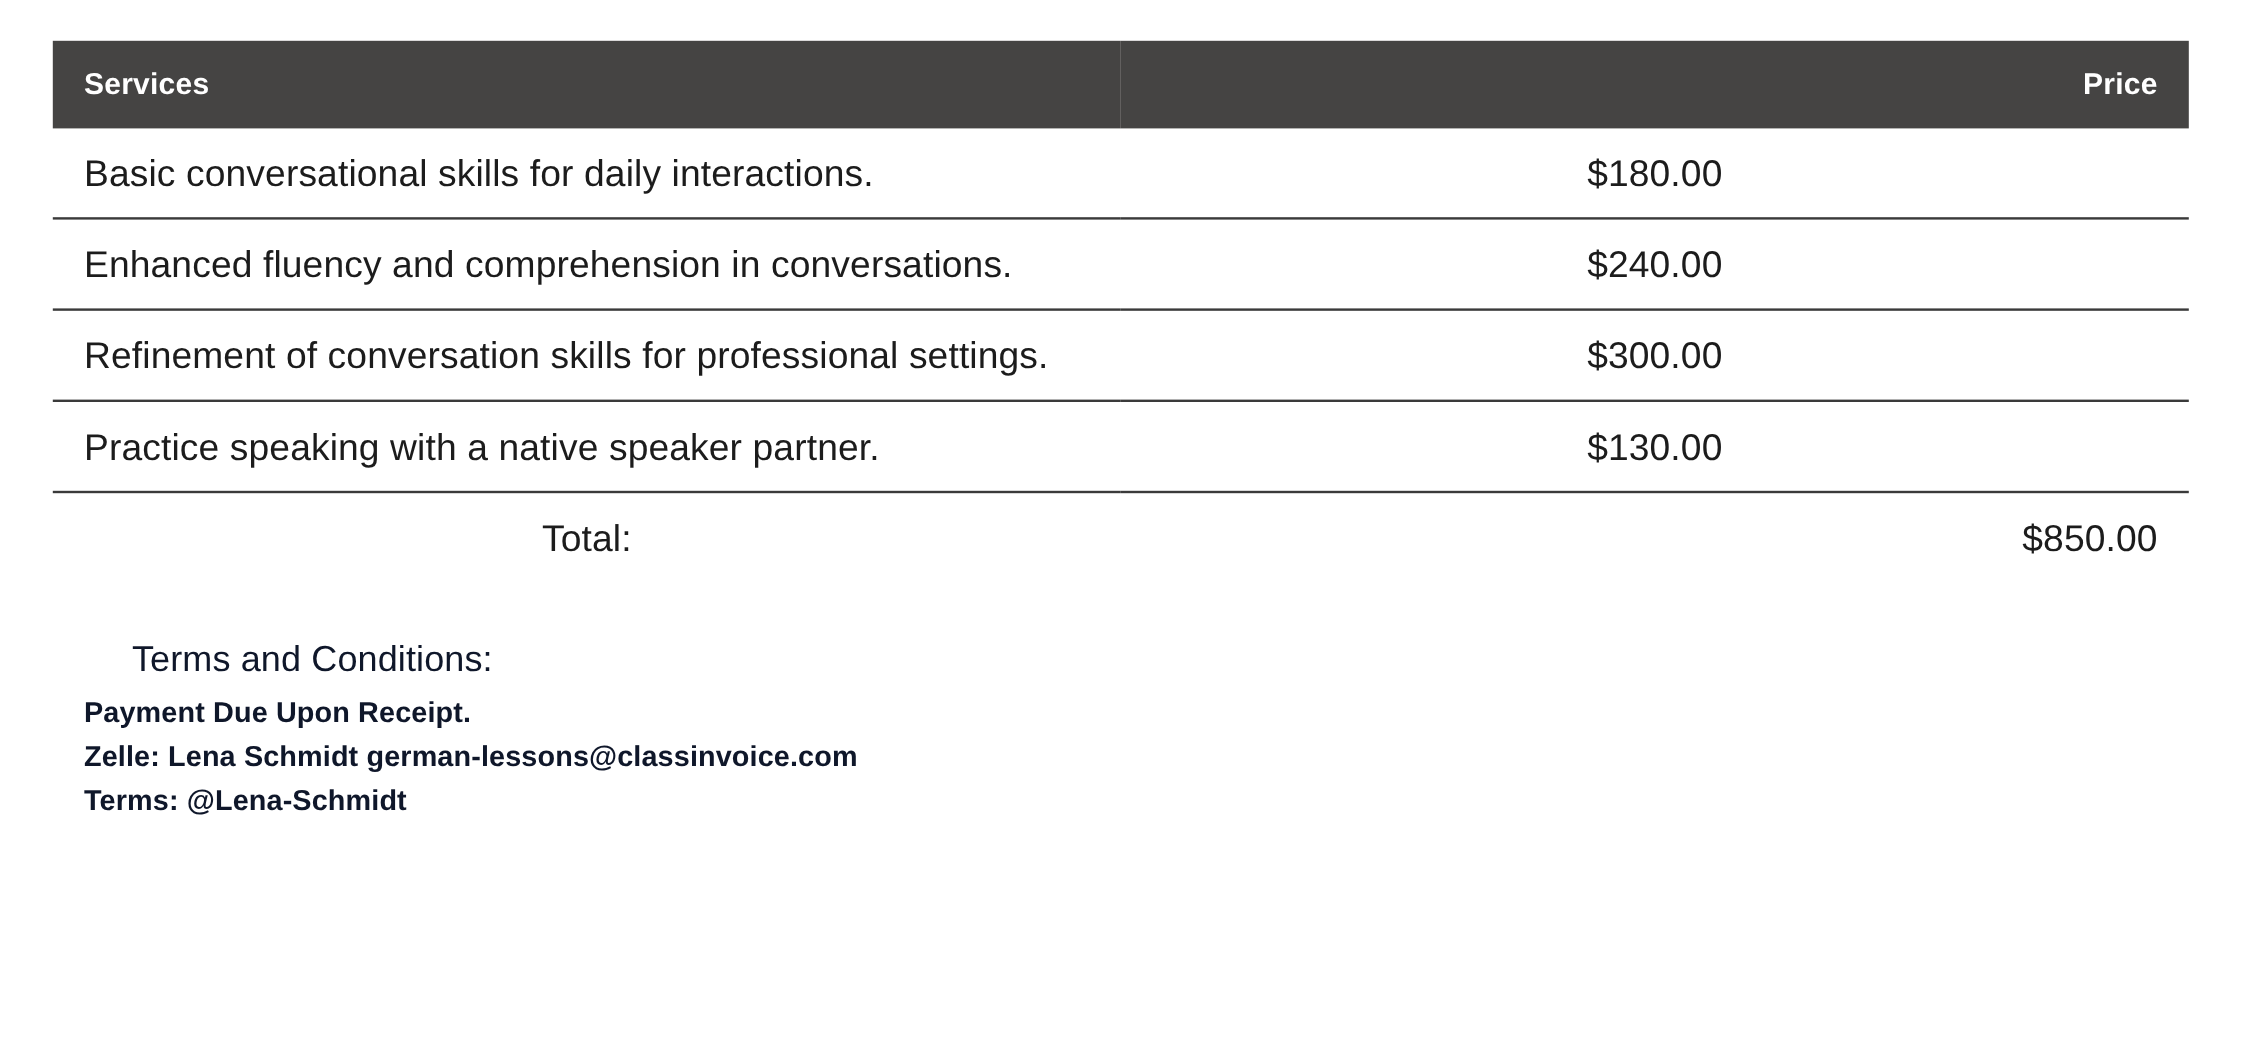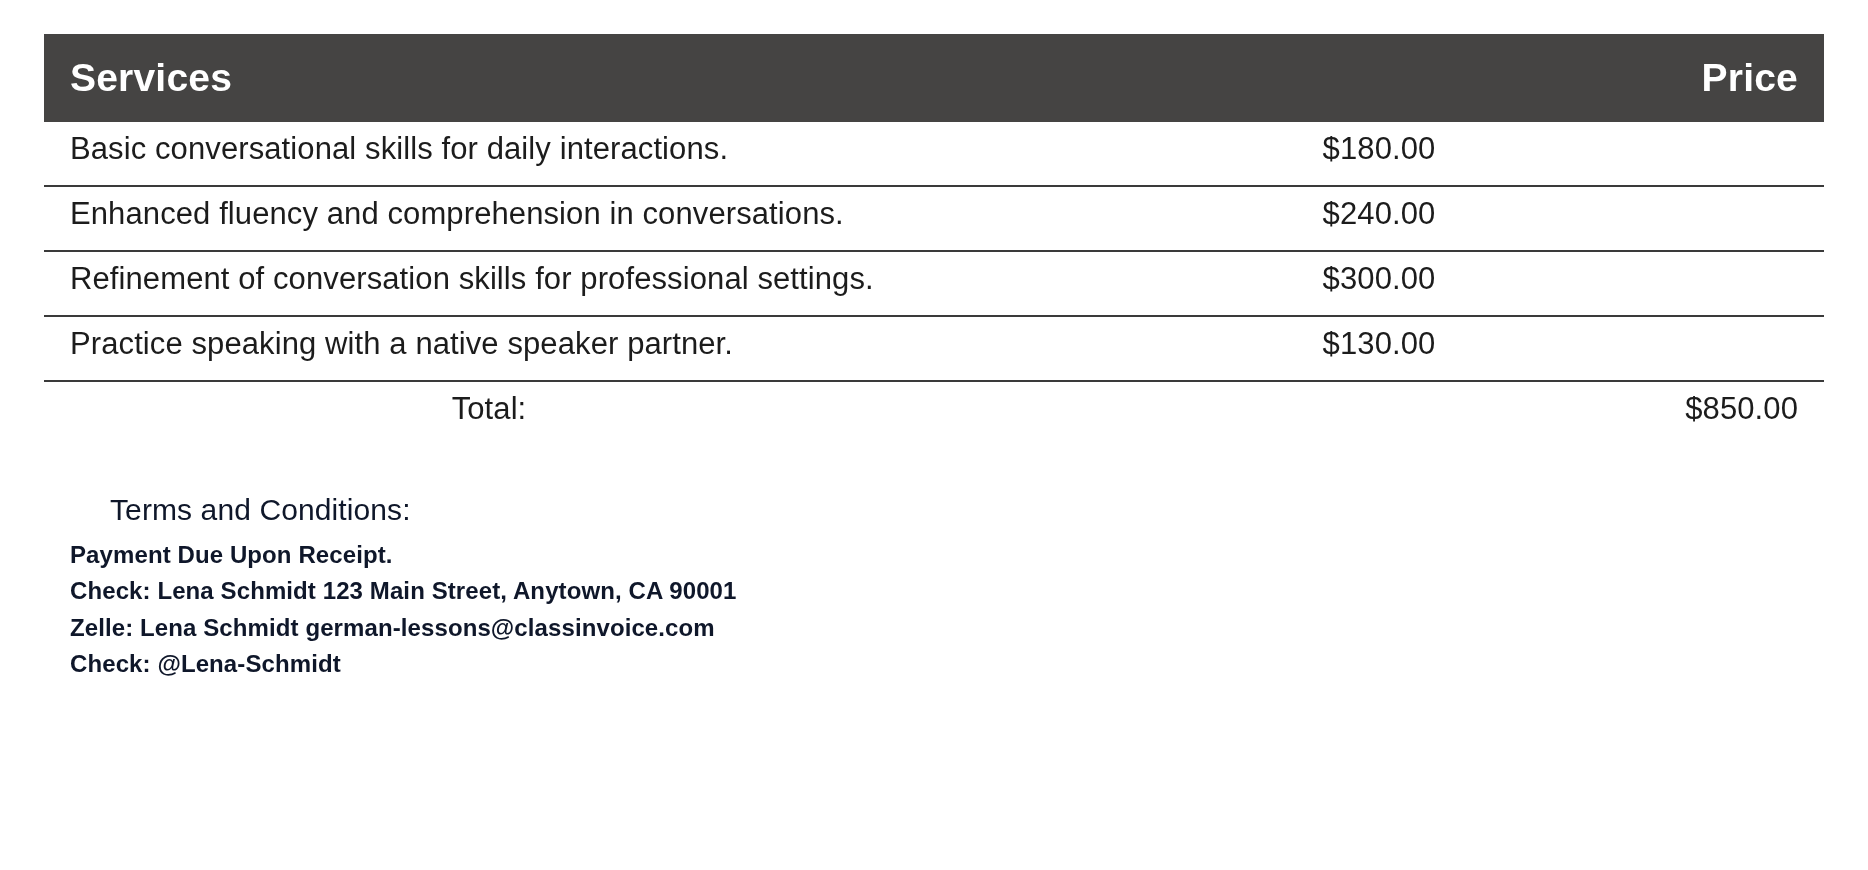--- a/index.html
+++ b/index.html
@@ -21,34 +21,34 @@
   }
   
   table.services {
     width: 100%;
     border-collapse: collapse;
     table-layout: fixed;
   }
   table.services thead th {
     background: #454443;
     color: #ffffff;
-    font-size: 39px;
+    font-size: 25px;
     font-weight: bold;
     padding: 22px 26px;
     text-align: left;
     letter-spacing: 0.2px;
   }
   table.services thead th.price-col {
     text-align: right;
   }
   table.services tbody td {
     font-size: 31px;
     font-weight: normal;
     color: #1c1c1c;
-    padding: 9px 26px 18px 26px;
+    padding: 20px 26px 18px 26px;
     border-bottom: 2px solid #3a3a3a;
     vertical-align: middle;
     letter-spacing: 0.1px;
   }
   table.services tbody td.price-cell {
     text-align: center;
     white-space: nowrap;
   }
   tr.total-row td {
     border-bottom: none !important;
@@ -116,18 +116,17 @@
       <tr class="total-row">
         <td class="total-label">Total:</td>
         <td class="total-amount">$850.00</td>
       </tr>
     </tbody>
   </table>
 
   <div class="terms">
     <div class="terms-title">Terms and Conditions:</div>
     <div class="terms-line">Payment Due Upon Receipt.</div>
-    <div class="terms-line">Check: Lena Schmidt 123 Main Street, Anytown, CA 90001</div>
     <div class="terms-line">Zelle: Lena Schmidt german-lessons@classinvoice.com</div>
-    <div class="terms-line">Check: @Lena-Schmidt</div>
+    <div class="terms-line">Terms: @Lena-Schmidt</div>
   </div>
 
 </div>
 
 </body></html>

